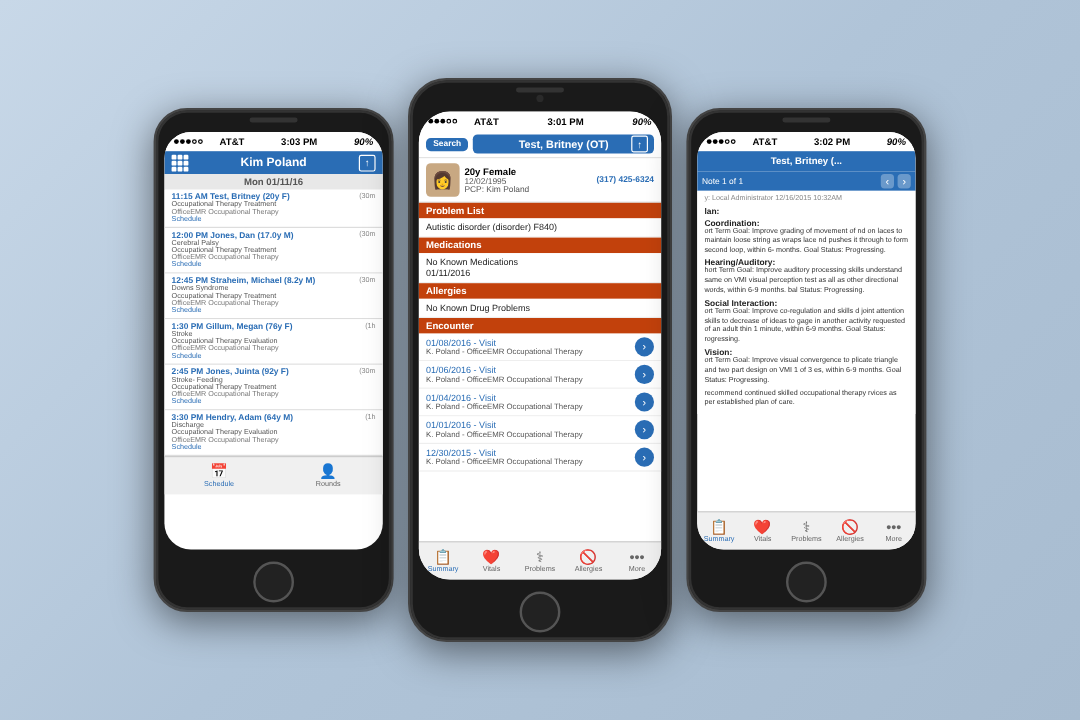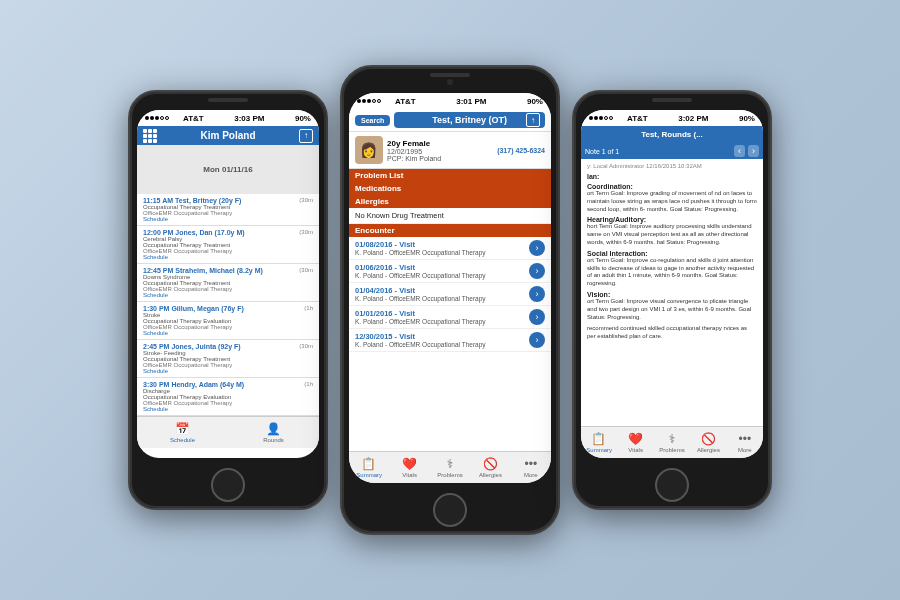--- a/index.html
+++ b/index.html
@@ -58,21 +58,21 @@
       justify-content: space-between;
       background: #fff;
       padding: 2px 8px;
       font-size: 8px;
       font-weight: 600;
       color: #000;
       height: 16px;
     }
 
     .status-bar-left { display: flex; align-items: center; gap: 14px; }
-    .status-bar-right { display: flex; align-items: center; gap: 2px; }
+    .status-bar-right { display: flex; align-items: center; gap: 2px; font-style: italic; }
 
     .signal-dots { display: flex; gap: 1px; }
     .signal-dot { width: 4px; height: 4px; border-radius: 50%; background: #000; }
     .signal-dot.empty { background: transparent; border: 1px solid #000; }
 
     
     .header-bar {
       display: flex;
       align-items: center;
       justify-content: center;
@@ -114,21 +114,21 @@
       align-items: center;
       justify-content: center;
       font-size: 8px;
       color: #fff;
     }
 
     
     .schedule-list { flex: 1; overflow: hidden; background: #f5f5f5; }
     .date-bar {
       text-align: center;
-      padding: 20px;
+      padding: 2px;
       font-size: 8px;
       font-weight: 600;
       background: #e8e8e8;
       color: #555;
     }
 
     .appt-item {
       border-bottom: 1px solid #ddd;
       padding: 3px 6px;
       background: #fff;
@@ -239,21 +239,21 @@
 
     
     .encounter-item {
       display: flex;
       align-items: center;
       padding: 3px 6px;
       border-bottom: 1px solid #eee;
       background: #fff;
     }
     .encounter-info { flex: 1; }
-    .encounter-date { font-size: 7.5px; font-weight: 700; color: #2a6db5; }
+    .encounter-date { font-size: 7.5px; font-weight: 400; color: #2a6db5; }
     .encounter-desc { font-size: 6.5px; color: #555; }
     .encounter-arrow {
       width: 16px;
       height: 16px;
       border-radius: 50%;
       background: #2a6db5;
       display: flex;
       align-items: center;
       justify-content: center;
       color: #fff;
@@ -487,26 +487,33 @@
         <div class="patient-avatar">👩</div>
         <div class="patient-info">
           <div class="patient-name-line">20y Female</div>
           <div class="patient-dob">12/02/1995</div>
           <div class="patient-pcp">PCP: Kim Poland</div>
         </div>
         <div class="patient-phone">(317) 425-6324</div>
       </div>
 
       <div class="section-header">Problem List</div>
+      <div class="section-content">
+        <span>Autistic disorder (disorder) F840)</span>
+      </div>
 
       <div class="section-header">Medications</div>
+      <div class="section-content">
+        <div>No Known Medications</div>
+        <div>01/11/2016</div>
+      </div>
 
       <div class="section-header">Allergies</div>
       <div class="section-content">
-        <span>No Known Drug Treatment</span>
+        <span>No Known Drug Problems</span>
       </div>
 
       <div class="section-header">Encounter</div>
       <div>
         <div class="encounter-item">
           <div class="encounter-info">
             <div class="encounter-date">01/08/2016 - Visit</div>
             <div class="encounter-desc">K. Poland - OfficeEMR Occupational Therapy</div>
           </div>
           <div class="encounter-arrow">›</div>
@@ -582,21 +589,21 @@
           </div>
           <span>AT&amp;T</span>
         </div>
         <span>3:02 PM</span>
         <div class="status-bar-right">
           <span>90%</span>
         </div>
       </div>
 
       <div class="header-bar blue" style="font-size:8px;">
-        <span>Test, Rounds (...</span>
+        <span>Test, Britney (...</span>
       </div>
 
       <div class="note-header">
         <span>Note 1 of 1</span>
         <div class="note-nav">
           <span class="nav-arrow">‹</span>
           <span class="nav-arrow">›</span>
         </div>
       </div>
 

